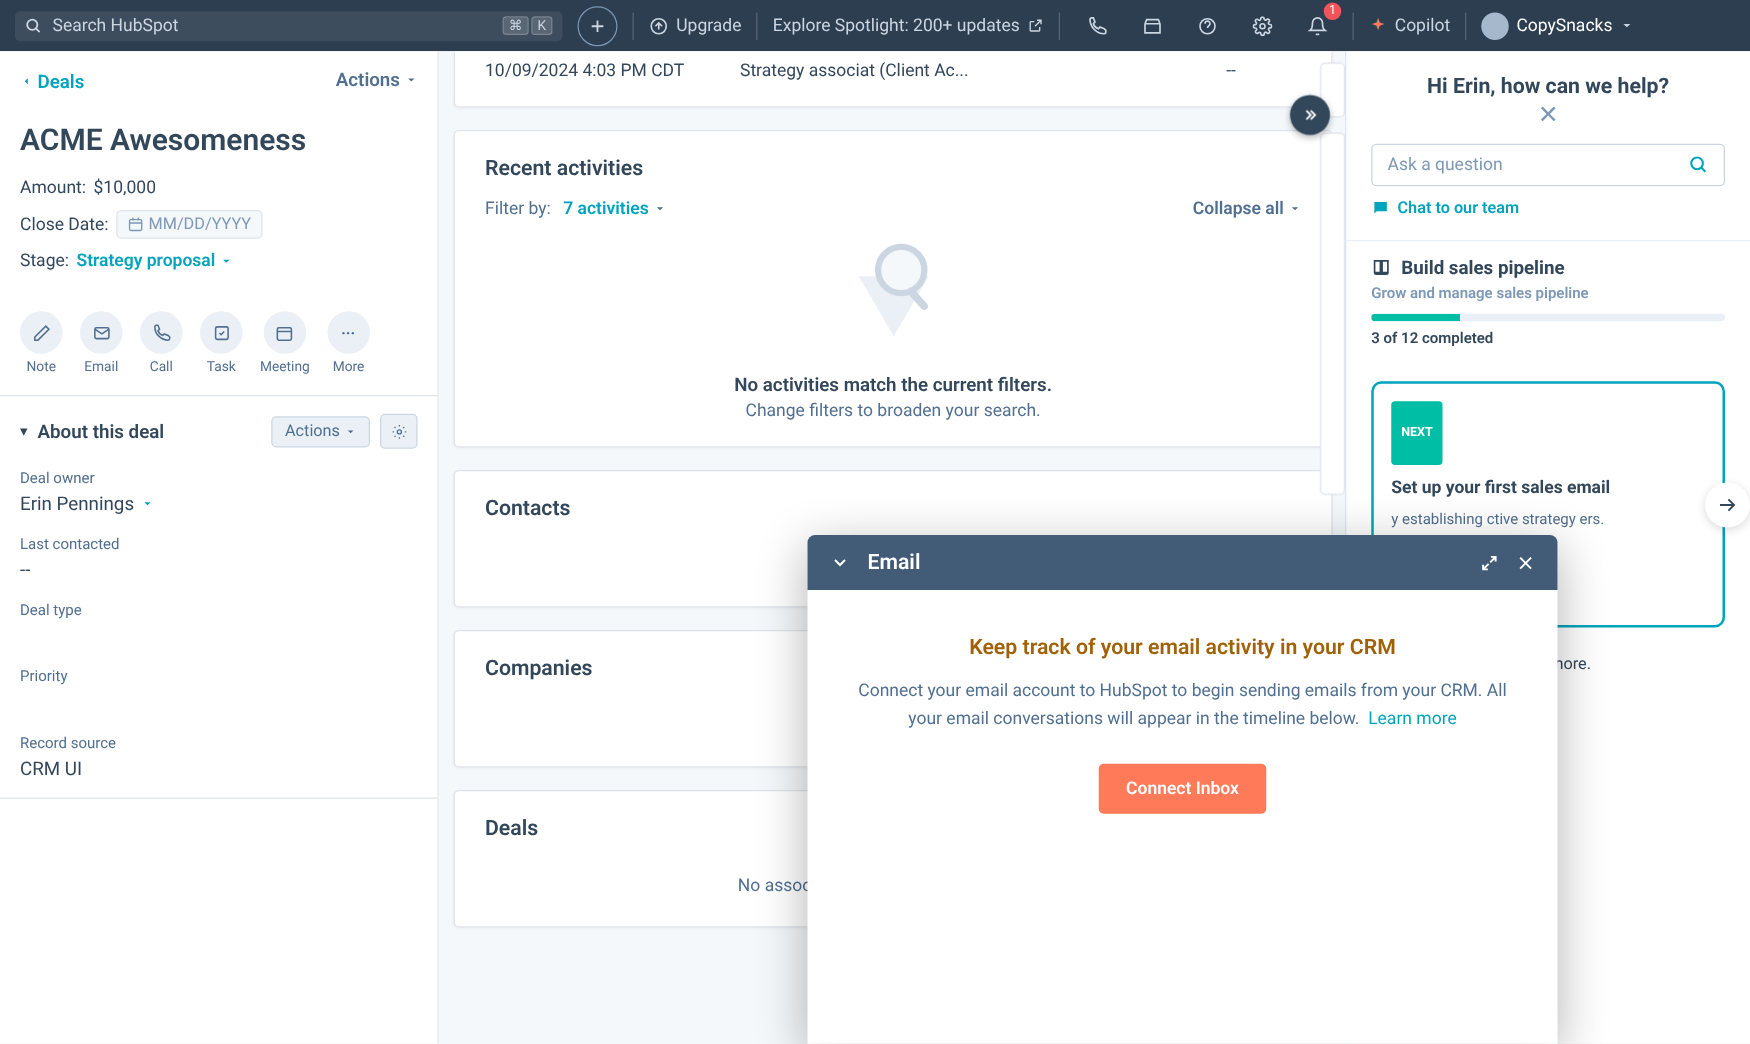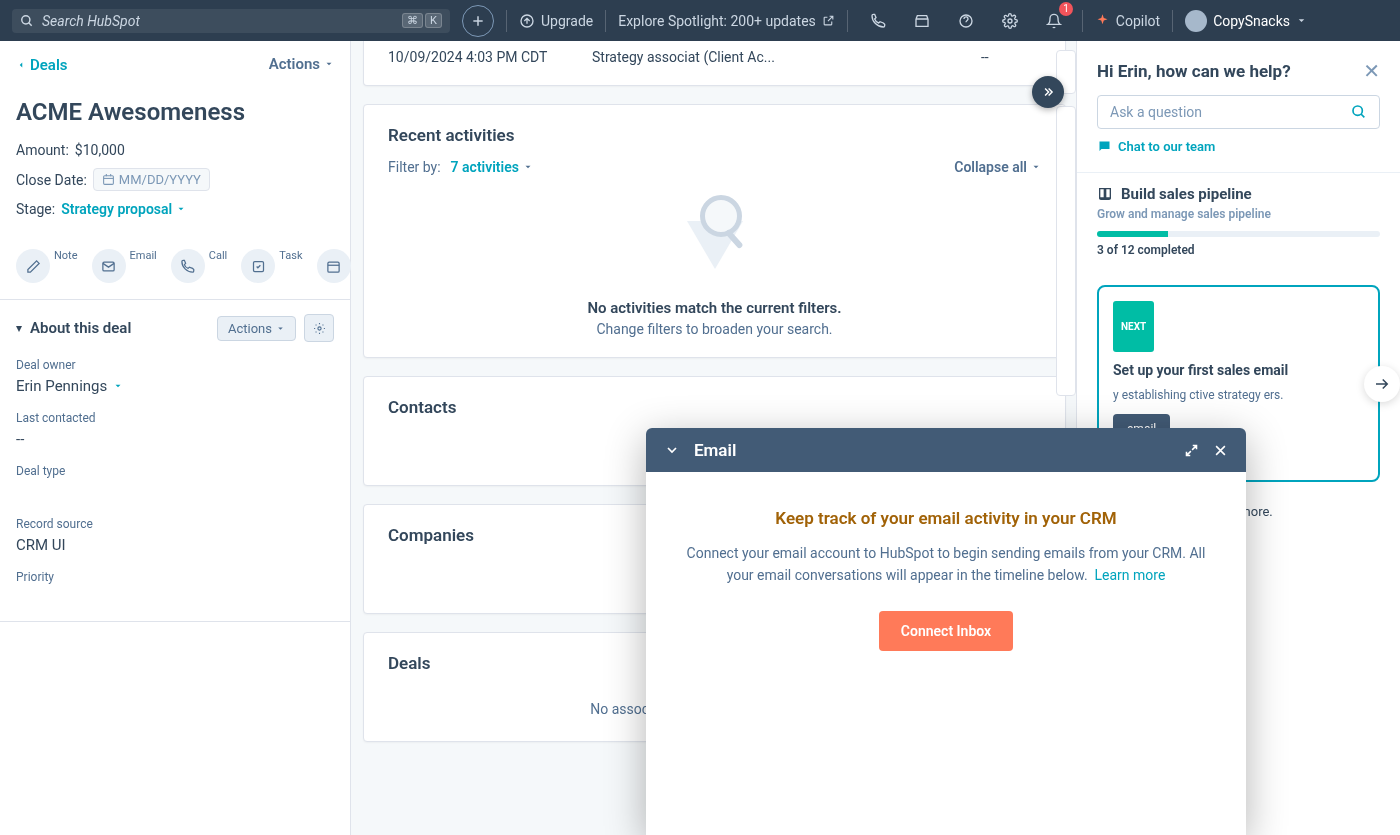--- a/index.html
+++ b/index.html
@@ -1,21 +1,21 @@
 <!DOCTYPE html>
 <html><head>
 <meta charset="utf-8">
 <style>
   * { margin: 0; padding: 0; box-sizing: border-box; font-family: -apple-system, BlinkMacSystemFont, "Segoe UI", Roboto, sans-serif; }
   body { background: #f5f8fa; overflow: hidden; width: 1400px; height: 835px; position: relative; }
   
   
   .topnav { background: #2d3e50; height: 41px; display: flex; align-items: center; padding: 0 12px; gap: 12px; }
   .search-wrap { display: flex; align-items: center; background: rgba(255,255,255,0.08); border-radius: 4px; padding: 4px 8px; gap: 8px; flex: 0 0 438px; }
-  .search-wrap input { background: transparent; border: none; color: #cbd6e2; font-size: 14px; flex: 1; outline: none; font-style: italic; }
+  .search-wrap input { background: transparent; border: none; color: #cbd6e2; font-size: 14px; flex: 1; outline: none; }
   .search-wrap input::placeholder { color: #cbd6e2; }
   .kbd-group { display: flex; gap: 2px; }
   .kbd { background: rgba(255,255,255,0.15); border: 1px solid rgba(255,255,255,0.2); border-radius: 3px; padding: 0 4px; font-size: 11px; color: #cbd6e2; }
   .nav-icon-btn { width: 32px; height: 32px; display: inline-flex; align-items: center; justify-content: center; color: #cbd6e2; cursor: pointer; }
   .nav-create { width: 32px; height: 32px; border-radius: 50%; border: 1px solid #7c98b6; display: flex; align-items: center; justify-content: center; color: #cbd6e2; cursor: pointer; }
   .nav-text-btn { color: #cbd6e2; font-size: 14px; display: flex; align-items: center; gap: 6px; cursor: pointer; }
   .nav-divider { width: 1px; height: 22px; background: rgba(255,255,255,0.2); }
   .nav-badge { position: relative; }
   .nav-badge .dot { position: absolute; top: -3px; right: -3px; background: #f2545b; color: #fff; font-size: 10px; border-radius: 8px; padding: 0 4px; line-height: 14px; }
   .nav-right-group { display: flex; align-items: center; gap: 12px; margin-left: 2px; }
@@ -27,21 +27,21 @@
   .main { display: flex; height: calc(835px - 41px); }
   .left-col { width: 351px; background: #fff; border-right: 1px solid #dfe3eb; display: flex; flex-direction: column; }
   .left-head { padding: 14px 16px 10px; }
   .back-link { color: #00a4bd; font-size: 15px; font-weight: 600; display: inline-flex; align-items: center; gap: 4px; cursor: pointer; }
   .actions-link { float: right; color: #516f90; font-size: 15px; font-weight: 600; display: inline-flex; align-items: center; gap: 4px; cursor: pointer; }
   .deal-title { font-size: 24px; font-weight: 600; color: #33475b; margin-top: 24px; margin-bottom: 16px; }
   .meta-row { color: #33475b; font-size: 14px; margin-bottom: 10px; display: flex; align-items: center; gap: 6px; }
   .date-input { display: inline-flex; align-items: center; gap: 4px; border: 1px solid #dfe3eb; border-radius: 4px; padding: 3px 8px; background: #f5f8fa; color: #7c98b6; font-size: 13px; }
   .stage-link { color: #00a4bd; font-weight: 600; display: inline-flex; align-items: center; gap: 4px; cursor: pointer; }
   .quick-actions { display: flex; gap: 14px; padding: 12px 16px 16px; justify-content: flex-start; }
-  .qa-item { display: flex; flex-direction: row; align-items: flex-start; gap: 4px; cursor: pointer; }
+  .qa-item { display: flex; flex-direction: column; align-items: center; gap: 4px; cursor: pointer; }
   .qa-circ { width: 34px; height: 34px; border-radius: 50%; background: #eaf0f6; display: flex; align-items: center; justify-content: center; color: #516f90; }
   .qa-label { font-size: 11px; color: #516f90; }
   .divider-h { height: 1px; background: #dfe3eb; }
   .about-sec { padding: 14px 16px; }
   .about-head { display: flex; align-items: center; gap: 8px; }
   .about-head h3 { font-size: 15px; font-weight: 600; color: #33475b; flex: 1; }
   .caret-sm { color: #33475b; cursor: pointer; font-size: 12px; }
   .about-actions-btn { border: 1px solid #cbd6e2; background: #eaf0f6; color: #516f90; font-size: 13px; border-radius: 4px; padding: 4px 10px; display: inline-flex; align-items: center; gap: 4px; cursor: pointer; }
   .gear-btn { border: 1px solid #cbd6e2; background: #eaf0f6; color: #516f90; width: 30px; height: 28px; border-radius: 4px; display: inline-flex; align-items: center; justify-content: center; cursor: pointer; }
   .field { margin-top: 16px; }
@@ -66,21 +66,21 @@
   .empty-ill .glass { width: 42px; height: 42px; border: 5px solid #cbd6e2; border-radius: 50%; position: absolute; left: 30px; top: 0; background: #f5f8fa; }
   .empty-ill .handle { width: 6px; height: 22px; background: #cbd6e2; position: absolute; transform: rotate(-42deg); left: 61px; top: 33px; border-radius: 3px; }
   .empty-msg { text-align: center; color: #33475b; font-size: 15px; font-weight: 600; }
   .empty-sub { text-align: center; color: #516f90; font-size: 14px; margin-top: 4px; }
   .assoc-empty { text-align: center; color: #516f90; font-size: 14px; padding: 14px 0 4px; }
   .expand-fab { position: fixed; left: 1032px; top: 76px; width: 32px; height: 32px; border-radius: 50%; background: #33475b; color: #fff; display: flex; align-items: center; justify-content: center; cursor: pointer; box-shadow: 0 2px 6px rgba(0,0,0,0.3); z-index: 30; }
   .sliver { position: fixed; left: 1056px; top: 50px; width: 20px; background: #fff; border: 1px solid #dfe3eb; border-radius: 4px; z-index: 5; }
 
   
   .right-col { width: 324px; background: #fff; border-left: 1px solid #dfe3eb; display: flex; flex-direction: column; }
-  .help-head { padding: 18px 20px 12px; display: flex; align-items: center; }
+  .help-head { padding: 18px 20px 12px; display: flex; align-items: center; flex-direction: column; }
   .help-head h2 { font-size: 17px; font-weight: 700; color: #33475b; flex: 1; }
   .close-x { color: #7c98b6; cursor: pointer; font-size: 20px; }
   .help-search { margin: 0 20px 10px; display: flex; align-items: center; border: 1px solid #cbd6e2; border-radius: 4px; padding: 8px 12px; }
   .help-search input { border: none; flex: 1; font-size: 14px; outline: none; }
   .help-search input::placeholder { color: #7c98b6; }
   .chat-link { margin: 0 20px 18px; color: #00a4bd; font-size: 13px; font-weight: 600; display: inline-flex; align-items: center; gap: 6px; cursor: pointer; }
   .guide-sec { padding: 12px 20px; border-top: 1px solid #eaf0f6; }
   .guide-title { display: flex; align-items: center; gap: 8px; font-size: 15px; font-weight: 700; color: #33475b; }
   .guide-sub { font-size: 12px; color: #7c98b6; font-weight: 600; margin-top: 4px; }
   .progress-track { height: 6px; background: #eaf0f6; border-radius: 3px; margin-top: 10px; overflow: hidden; }
@@ -320,26 +320,26 @@
       </div>
       <div class="field">
         <div class="field-label">Last contacted</div>
         <div class="field-value">--</div>
       </div>
       <div class="field">
         <div class="field-label">Deal type</div>
         <div class="field-value">&nbsp;</div>
       </div>
       <div class="field">
+        <div class="field-label">Priority</div>
+        <div class="field-value">&nbsp;</div>
+      </div>
+      <div class="field">
         <div class="field-label">Record source</div>
         <div class="field-value">CRM UI</div>
-      </div>
-      <div class="field">
-        <div class="field-label">Priority</div>
-        <div class="field-value">&nbsp;</div>
       </div>
     </div>
     <div class="divider-h"></div>
   </div>
 
   <div class="center-col">
     <div class="card first">
       <div class="row-top">
         <div class="c1">10/09/2024 4:03 PM CDT</div>
         <div class="c2">Strategy associat (Client Ac...</div>

